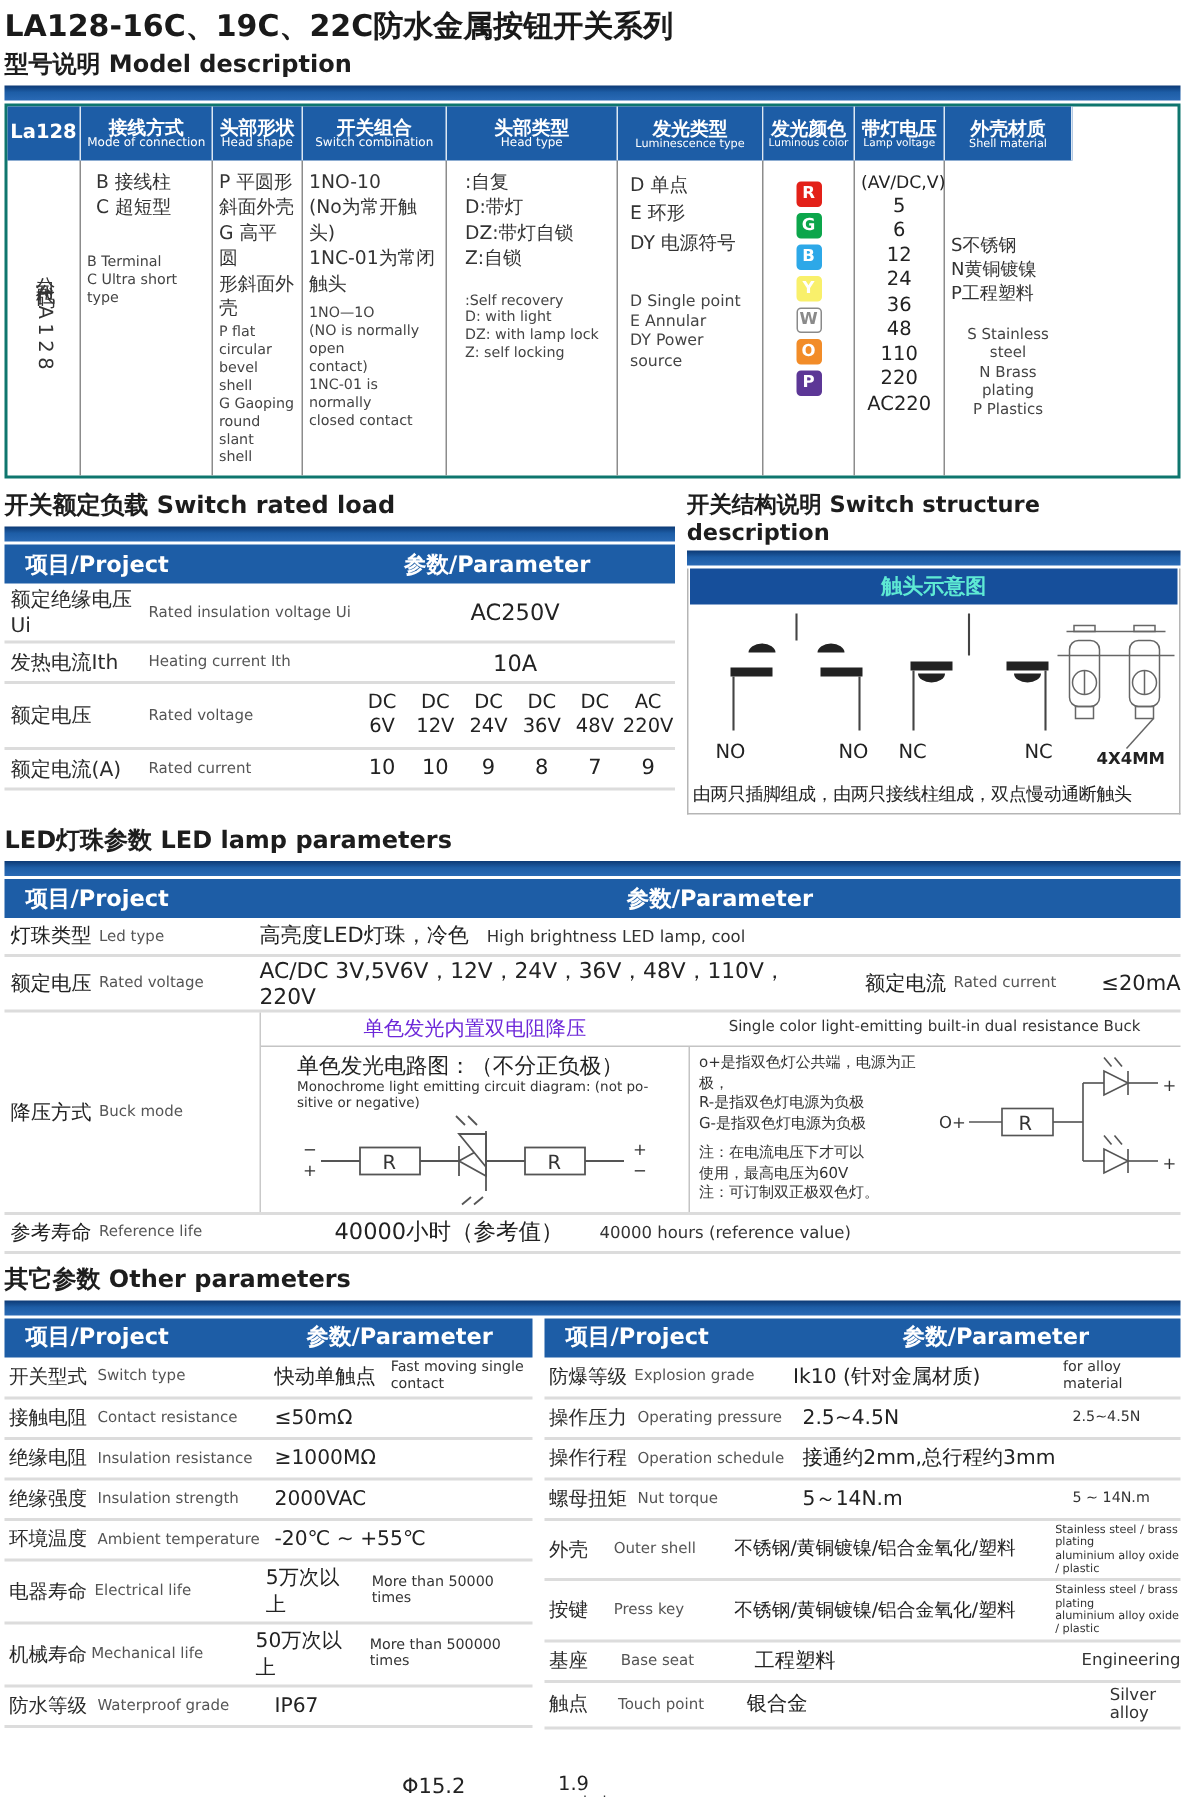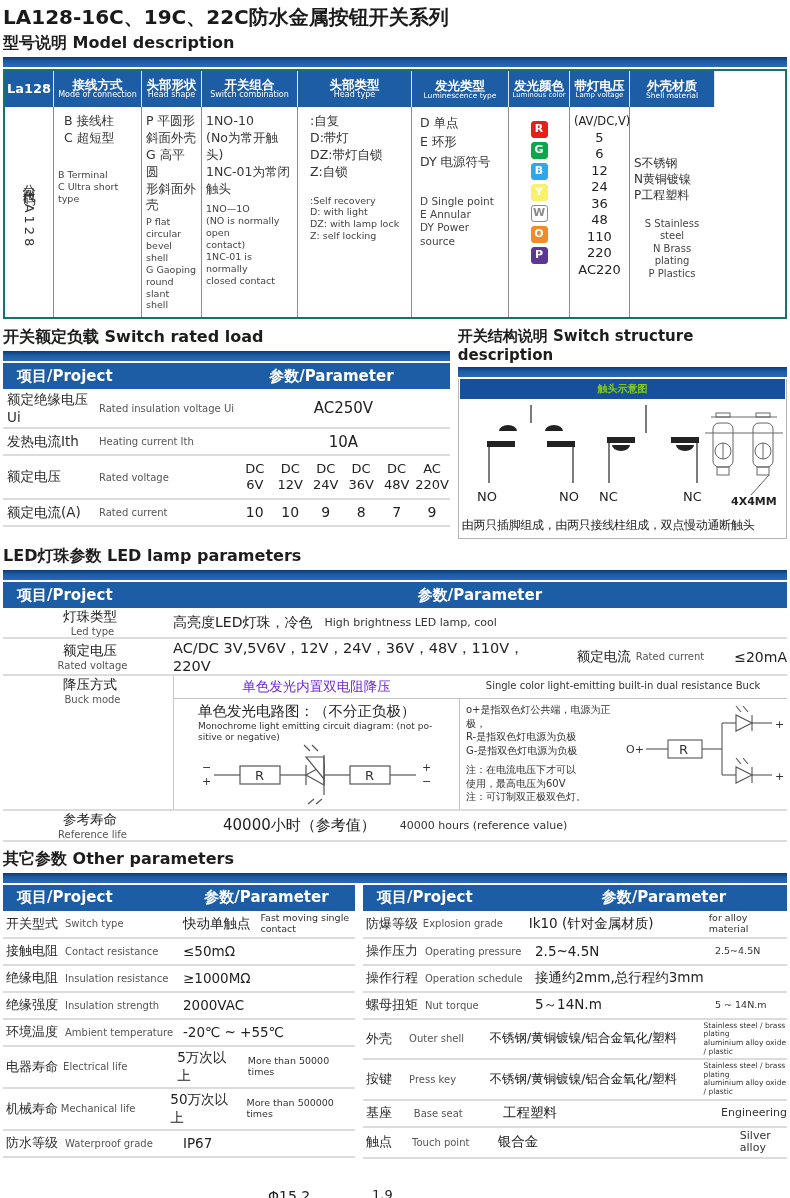--- a/index.html
+++ b/index.html
@@ -50,26 +50,26 @@
   .rl-left { width:448px; }
   .rl-lblcn { width:96px; padding-left:4px; font-size:13.5px; }
   .rl-lblen { width:138px; font-size:10px; color:#555; }
   .rl-val { flex:1; text-align:center; font-size:15px; color:#222; }
   .rl-cells { flex:1; display:flex; }
   .rl-cell { flex:1; text-align:center; font-size:13px; line-height:1.25; color:#222; }
 
   
   .st-right { width:330px; }
   .st-panel { border:1px solid #b5b5b5; border-top:none; }
-  .st-bar { background:#164f9b; color:#84cc16; font-size:10px; font-weight:bold; text-align:center; padding:3px 0; margin:0 1px; }
+  .st-bar { background:#164f9b; color:#5eead4; font-size:14px; font-weight:bold; text-align:center; padding:3px 0; margin:0 1px; }
   .st-caption { font-size:12px; color:#222; padding:2px 3px 4px 3px; letter-spacing:-0.3px; }
 
   
   .led-row { display:flex; border-bottom:2px solid #dcdcdc; align-items:center; min-height:26px; }
-  .led-lbl { width:170px; padding-left:4px; display:flex; align-items:center; flex-shrink:0;flex-direction:column; }
+  .led-lbl { width:170px; padding-left:4px; display:flex; align-items:center; flex-shrink:0; }
   .led-val-cn { font-size:14px; color:#222; }
   .led-val-en { font-size:11px; color:#333; margin-left:12px; }
   .buck-param { flex:1; border-left:1px solid #c9c9c9; align-self:stretch; }
   .buck-top { display:flex; border-bottom:1px solid #c4c4c4; }
   .buck-top-cn { width:285px; text-align:center; font-size:13.5px; padding:2px 0; color:#6d28d9; }
   .buck-top-en { flex:1; text-align:center; font-size:10px; color:#333; padding:4px 0 2px 0; }
   .buck-bottom { display:flex; }
   .buck-leftzone { width:285px; padding:3px 0 0 24px; }
   .buck-rightzone { flex:1; border-left:1px solid #c4c4c4; display:flex; padding:4px 2px 2px 6px; }
   .circuit-title-cn { font-size:14.5px; color:#222; }

